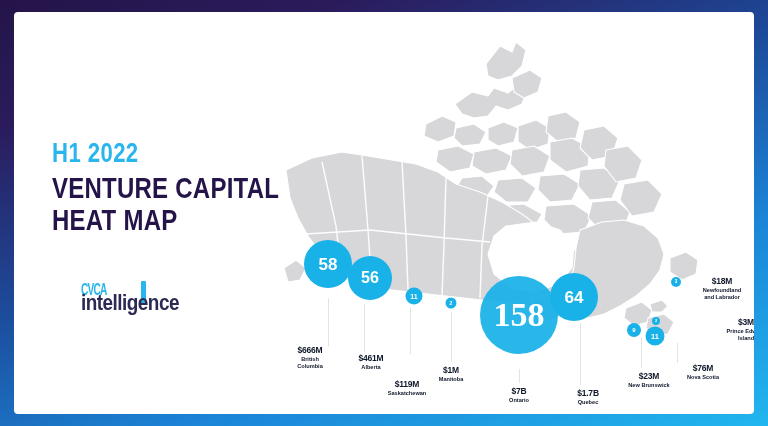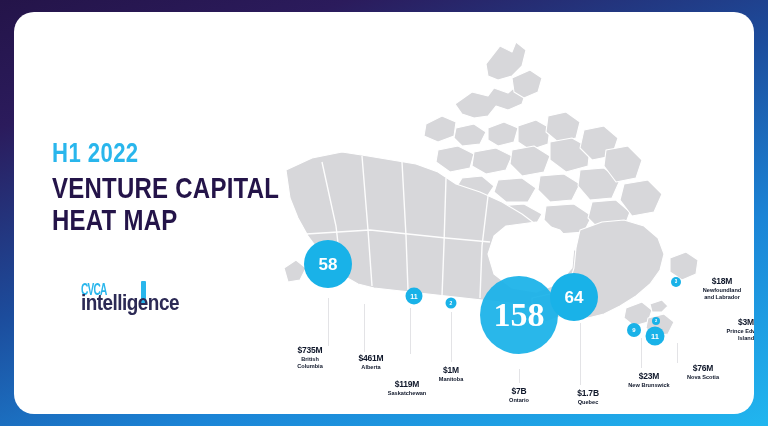--- a/index.html
+++ b/index.html
@@ -15,21 +15,21 @@
     font-family: "Liberation Sans", sans-serif;
     background: linear-gradient(160deg, #241449 0%, #2b1b5c 18%, #1c4c9c 45%, #1b84d6 70%, #21b6ef 100%);
   }
   #card {
     position: absolute;
     left: 14px;
     top: 12px;
     right: 14px;
     bottom: 12px;
     background: #ffffff;
-    border-radius: 20px;
+    border-radius: 4px;
     overflow: hidden;
   }
 
   
   .title-block {
     position: absolute;
     left: 38px;
     top: 128px;
     width: 250px;
   }
@@ -243,20 +243,23 @@
     <div class="leader" style="left:396px; top:296px; height:46px;"></div>
     <div class="leader" style="left:437px; top:300px; height:50px;"></div>
     <div class="leader" style="left:505px; top:357px; height:14px;"></div>
     <div class="leader" style="left:566px; top:311px; height:62px;"></div>
     <div class="leader" style="left:627px; top:326px; height:30px;"></div>
     <div class="leader" style="left:663px; top:331px; height:20px;"></div>
 
     <div class="bubble" style="left:314px; top:252px; width:48px; height:48px; font-size:17px;">
       <span>58</span>
     </div>
+    <div class="bubble" style="left:356px; top:266px; width:44px; height:44px; font-size:16px;">
+      <span>56</span>
+    </div>
     <div class="bubble" style="left:400px; top:284px; width:17px; height:17px; font-size:7px;">
       <span>11</span>
     </div>
     <div class="bubble" style="left:437px; top:291px; width:11px; height:11px; font-size:5px;">
       <span>2</span>
     </div>
     <div class="bubble soft" style="left:505px; top:303px; width:78px; height:78px; font-size:34px;font-family:Liberation Serif, serif;">
       <span>158</span>
     </div>
     <div class="bubble" style="left:560px; top:285px; width:48px; height:48px; font-size:17px;">
@@ -269,21 +272,21 @@
       <span>11</span>
     </div>
     <div class="bubble" style="left:642px; top:309px; width:8px; height:8px; font-size:4px;">
       <span>2</span>
     </div>
     <div class="bubble" style="left:662px; top:270px; width:10px; height:10px; font-size:4.5px;">
       <span>3</span>
     </div>
 
     <div class="callout" style="left:296px; top:334px;">
-      <div class="amt">$735M</div>
+      <div class="amt">$666M</div>
       <div class="prov">
         <span>British</span>
         <span>Columbia</span>
       </div>
     </div>
 
     <div class="callout" style="left:357px; top:342px;">
       <div class="amt">$461M</div>
       <div class="prov">
         <span>Alberta</span>

